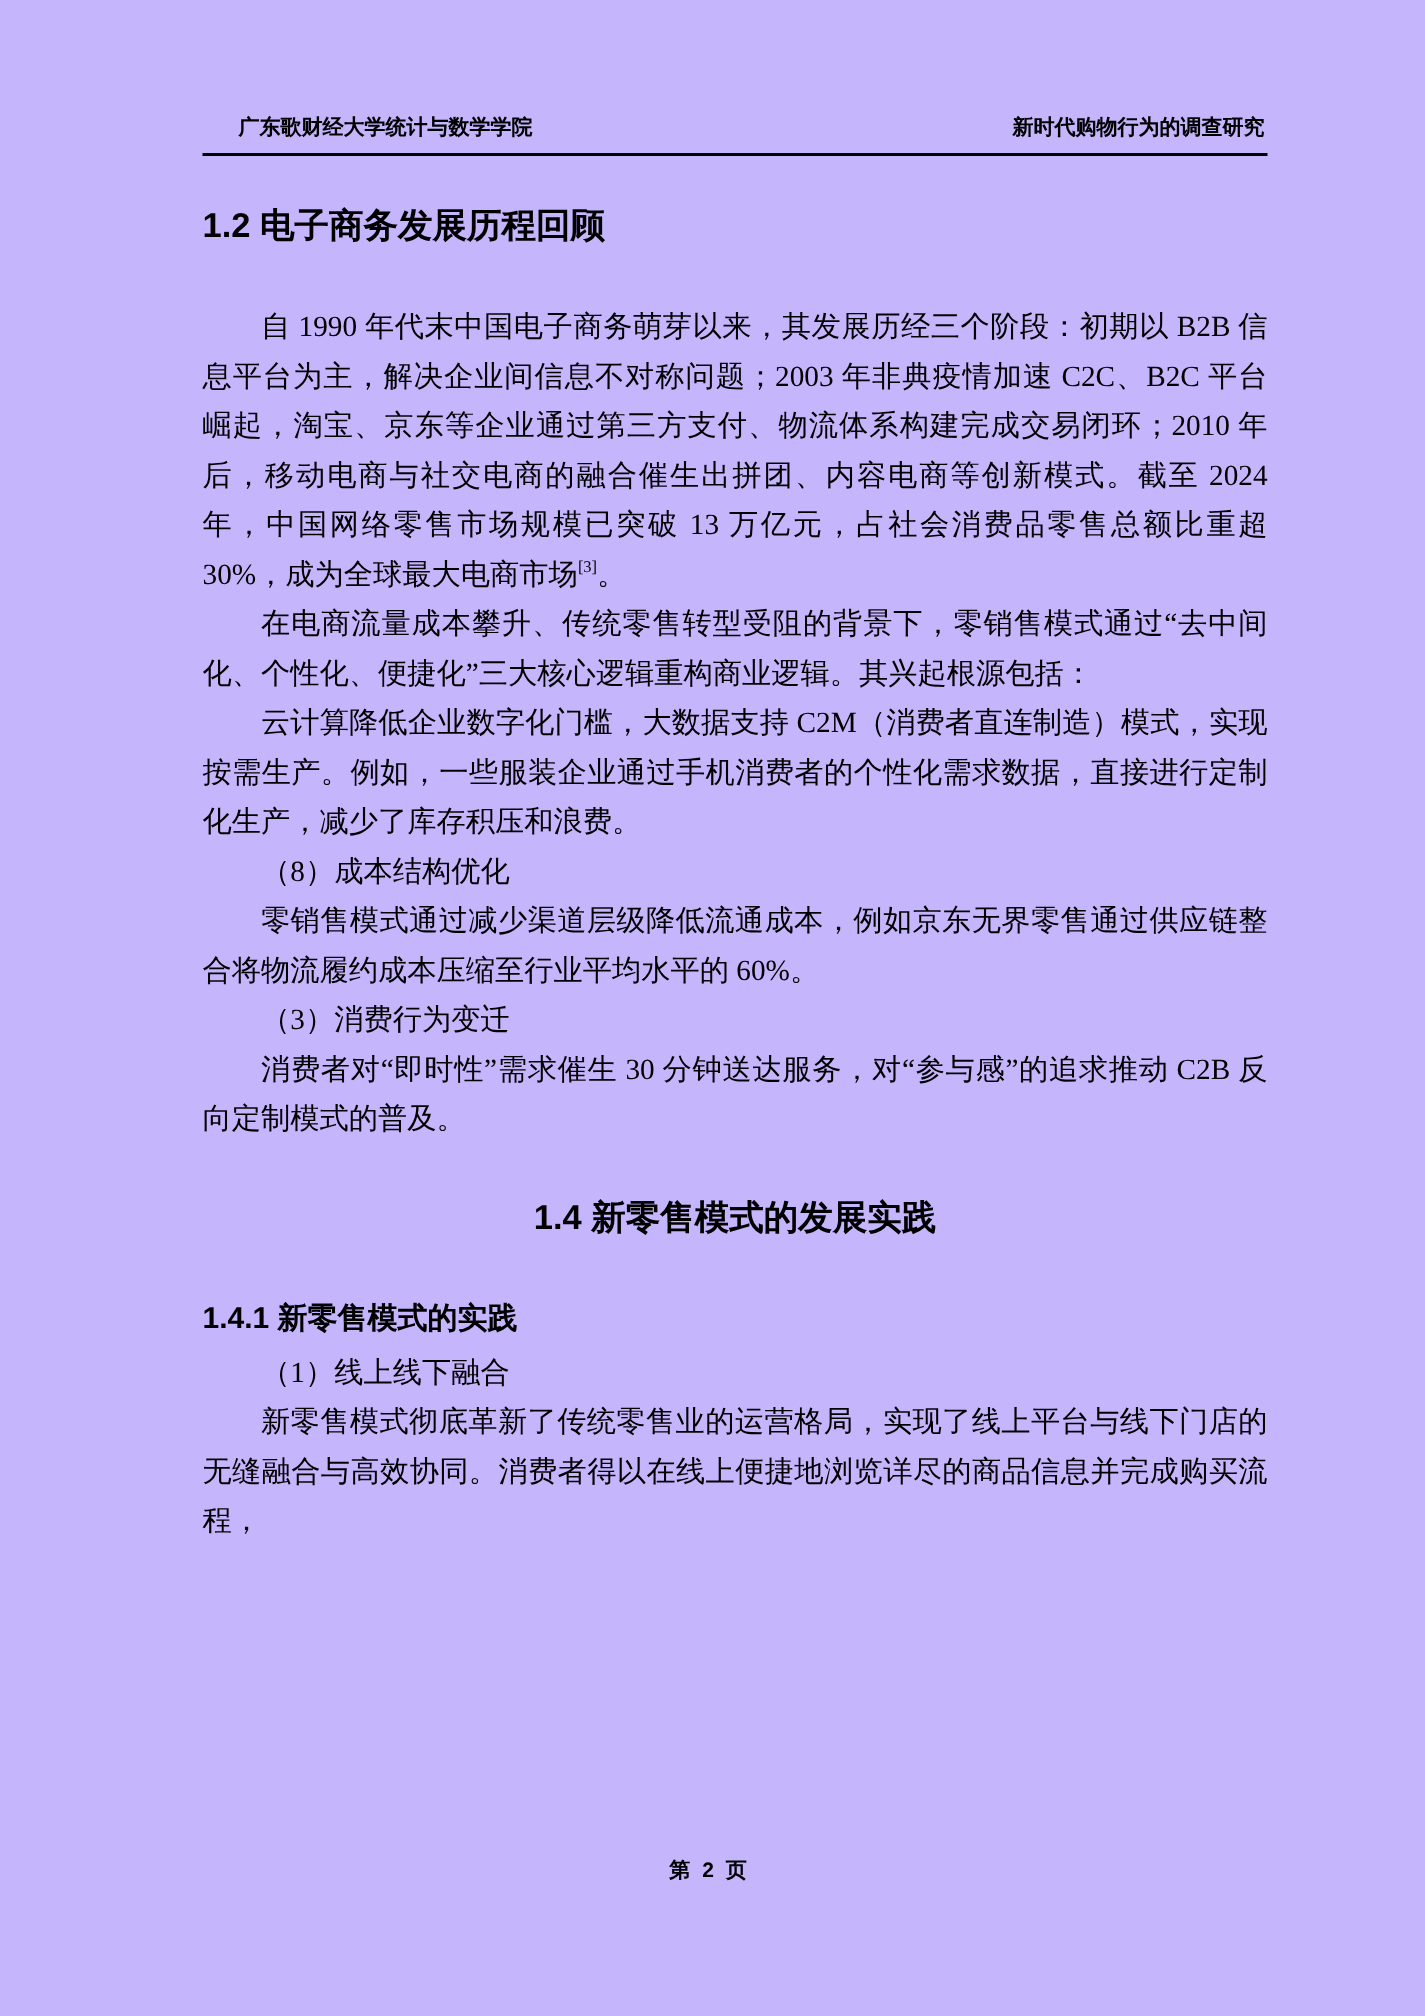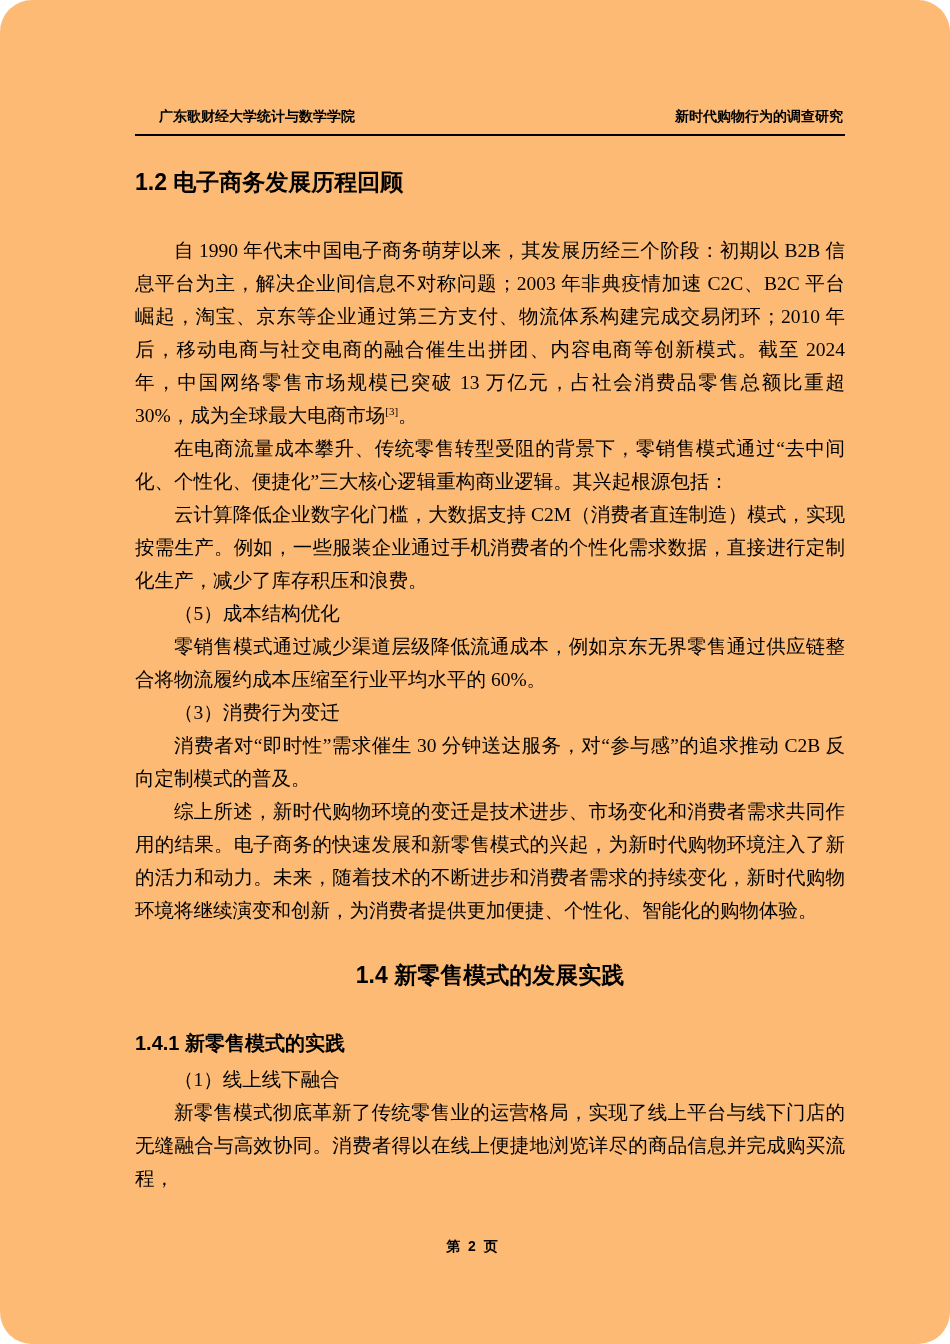--- a/index.html
+++ b/index.html
@@ -7,25 +7,24 @@
   body {
     width: 950px;
     height: 1344px;
     font-family: "Liberation Serif", "DejaVu Serif", serif;
     color: #000000;
     position: relative;
   }
   .page {
     width: 950px;
     height: 1344px;
-    background: #fdba74;
-    padding: 108px 105px 0 135px;
+    background: #c4b5fd;
+    padding: 76px 105px 0 135px;
     position: relative;
     overflow: hidden;
-    border-radius: 32px;
   }
   .page-header {
     display: flex;
     justify-content: space-between;
     align-items: flex-end;
     font-family: "Liberation Sans", "DejaVu Sans", sans-serif;
     font-size: 14px;
     font-weight: bold;
     padding: 0 2px 8px 2px;
     border-bottom: 2px solid #000000;
@@ -83,25 +82,24 @@
 
   <div class="content">
 
     <h1 class="sec-heading h-12">1.2 电子商务发展历程回顾</h1>
 
     <p class="body"><span>自 1990 年代末中国电子商务萌芽以来，其发展历经三个阶段：初期以 B2B 信息平台为主，解决企业间信息不对称问题；2003 年非典疫情加速 C2C、B2C 平台崛起，淘宝、京东等企业通过第三方支付、物流体系构建完成交易闭环；2010 年后，移动电商与社交电商的融合催生出拼团、内容电商等创新模式。截至 2024 年，中国网络零售市场规模已突破 13 万亿元，占社会消费品零售总额比重超 30%，成为全球最大电商市场</span><sup>[3]</sup><span>。</span></p>
 
 
     <p class="body">在电商流量成本攀升、传统零售转型受阻的背景下，零销售模式通过“去中间化、个性化、便捷化”三大核心逻辑重构商业逻辑。其兴起根源包括：</p>
     <p class="body">云计算降低企业数字化门槛，大数据支持 C2M（消费者直连制造）模式，实现按需生产。例如，一些服装企业通过手机消费者的个性化需求数据，直接进行定制化生产，减少了库存积压和浪费。</p>
-    <p class="body">（5）成本结构优化</p>
+    <p class="body">（8）成本结构优化</p>
     <p class="body">零销售模式通过减少渠道层级降低流通成本，例如京东无界零售通过供应链整合将物流履约成本压缩至行业平均水平的 60%。</p>
     <p class="body">（3）消费行为变迁</p>
     <p class="body">消费者对“即时性”需求催生 30 分钟送达服务，对“参与感”的追求推动 C2B 反向定制模式的普及。</p>
-    <p class="body">综上所述，新时代购物环境的变迁是技术进步、市场变化和消费者需求共同作用的结果。电子商务的快速发展和新零售模式的兴起，为新时代购物环境注入了新的活力和动力。未来，随着技术的不断进步和消费者需求的持续变化，新时代购物环境将继续演变和创新，为消费者提供更加便捷、个性化、智能化的购物体验。</p>
 
     <h1 class="sec-heading h-14">1.4 新零售模式的发展实践</h1>
 
     <h2 class="sub-heading">1.4.1 新零售模式的实践</h2>
 
     <p class="body">（1）线上线下融合</p>
     <p class="body">新零售模式彻底革新了传统零售业的运营格局，实现了线上平台与线下门店的无缝融合与高效协同。消费者得以在线上便捷地浏览详尽的商品信息并完成购买流程，</p>
 
   </div>
 

